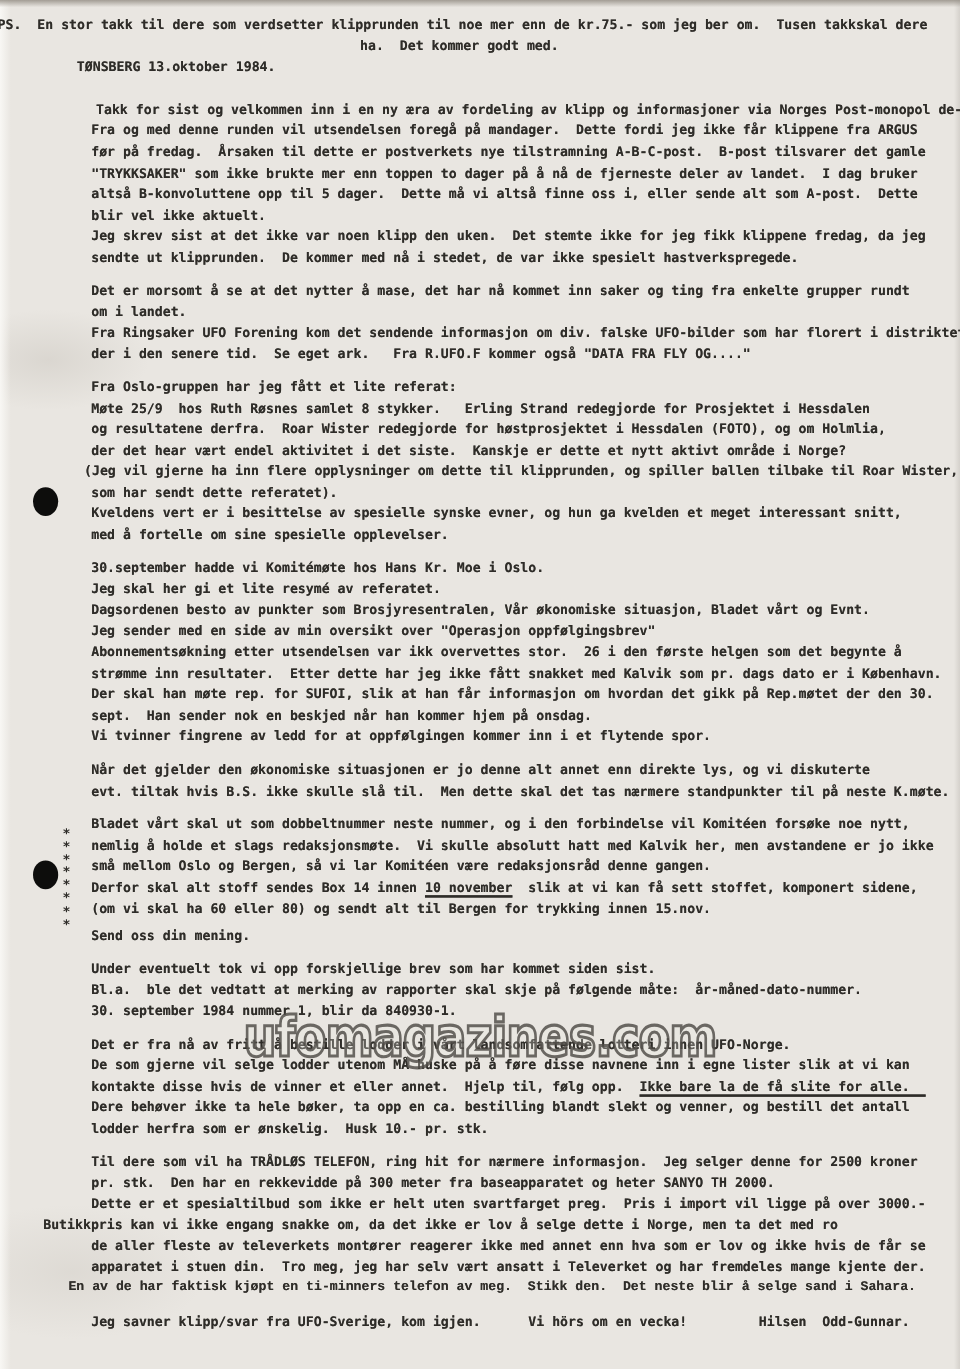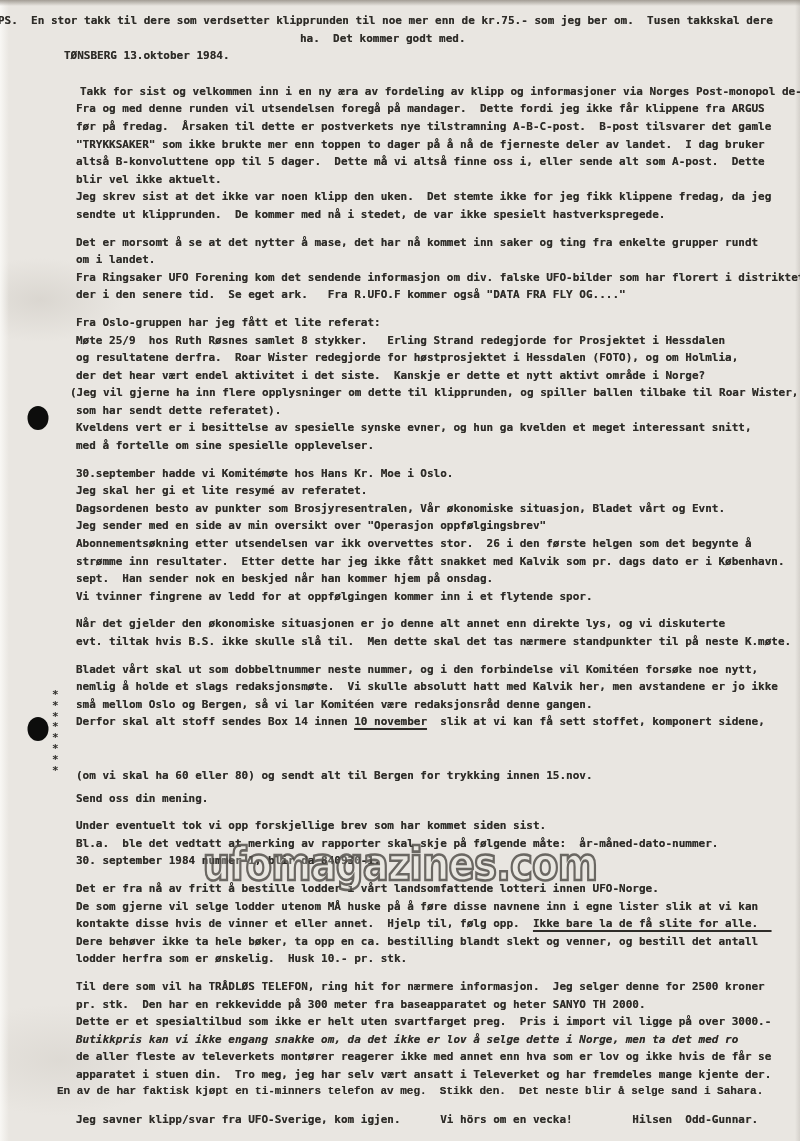--- a/index.html
+++ b/index.html
@@ -84,54 +84,55 @@
         <div class="line" style="margin-left: 76px;"><span>Kveldens vert er i besittelse av spesielle synske evner, og hun ga kvelden et meget interessant snitt,</span></div>
         <div class="line" style="margin-left: 76px;"><span>med å fortelle om sine spesielle opplevelser.</span></div>
       </div>
       <div class="para" style="margin-top: 10px;">
         <div class="line" style="margin-left: 76px;"><span>30.september hadde vi Komitémøte hos Hans Kr. Moe i Oslo.</span></div>
         <div class="line" style="margin-left: 76px;"><span>Jeg skal her gi et lite resymé av referatet.</span></div>
         <div class="line" style="margin-left: 76px;"><span>Dagsordenen besto av punkter som Brosjyresentralen, Vår økonomiske situasjon, Bladet vårt og Evnt.</span></div>
         <div class="line" style="margin-left: 76px;"><span>Jeg sender med en side av min oversikt over "Operasjon oppfølgingsbrev"</span></div>
         <div class="line" style="margin-left: 76px;"><span>Abonnementsøkning etter utsendelsen var ikk overvettes stor.  26 i den første helgen som det begynte å</span></div>
         <div class="line" style="margin-left: 76px;"><span>strømme inn resultater.  Etter dette har jeg ikke fått snakket med Kalvik som pr. dags dato er i København.</span></div>
+        <div class="line" style="margin-left: 76px;"><span>Der skal han møte rep. for SUFOI, slik at han får informasjon om hvordan det gikk på Rep.møtet der den 30.</span></div>
         <div class="line" style="margin-left: 76px;"><span>sept.  Han sender nok en beskjed når han kommer hjem på onsdag.</span></div>
         <div class="line" style="margin-left: 76px;"><span>Vi tvinner fingrene av ledd for at oppfølgingen kommer inn i et flytende spor.</span></div>
       </div>
       <div class="para" style="margin-top: 10px;">
         <div class="line" style="margin-left: 76px;"><span>Når det gjelder den økonomiske situasjonen er jo denne alt annet enn direkte lys, og vi diskuterte</span></div>
         <div class="line" style="margin-left: 76px;"><span>evt. tiltak hvis B.S. ikke skulle slå til.  Men dette skal det tas nærmere standpunkter til på neste K.møte.</span></div>
       </div>
       <div class="para" style="margin-top: 10px;">
         <div class="line" style="margin-left: 76px;"><span>Bladet vårt skal ut som dobbeltnummer neste nummer, og i den forbindelse vil Komitéen forsøke noe nytt,</span></div>
         <div class="line" style="margin-left: 76px;"><span>nemlig å holde et slags redaksjonsmøte.  Vi skulle absolutt hatt med Kalvik her, men avstandene er jo ikke</span></div>
         <div class="line" style="margin-left: 76px;"><span>små mellom Oslo og Bergen, så vi lar Komitéen være redaksjonsråd denne gangen.</span></div>
         <div class="line" style="margin-left: 76px;"><span>Derfor skal alt stoff sendes Box 14 innen </span><span class="u">10 november</span><span>  slik at vi kan få sett stoffet, komponert sidene,</span></div>
-        <div class="line" style="margin-left: 76px; margin-top: 36px;"><span>(om vi skal ha 60 eller 80) og sendt alt til Bergen for trykking innen 15.nov.</span></div>
+        <div class="line" style="margin-left: 76px;"><span>(om vi skal ha 60 eller 80) og sendt alt til Bergen for trykking innen 15.nov.</span></div>
       </div>
       <div class="para" style="margin-top: 5px;">
         <div class="line" style="margin-left: 76px;"><span>Send oss din mening.</span></div>
       </div>
       <div class="para" style="margin-top: 10px;">
         <div class="line" style="margin-left: 76px;"><span>Under eventuelt tok vi opp forskjellige brev som har kommet siden sist.</span></div>
         <div class="line" style="margin-left: 76px;"><span>Bl.a.  ble det vedtatt at merking av rapporter skal skje på følgende måte:  år-måned-dato-nummer.</span></div>
         <div class="line" style="margin-left: 76px;"><span>30. september 1984 nummer 1, blir da 840930-1.</span></div>
       </div>
       <div class="para" style="margin-top: 10px;">
         <div class="line" style="margin-left: 76px;"><span>Det er fra nå av fritt å bestille lodder i vårt landsomfattende lotteri innen UFO-Norge.</span></div>
         <div class="line" style="margin-left: 76px;"><span>De som gjerne vil selge lodder utenom MÅ huske på å føre disse navnene inn i egne lister slik at vi kan</span></div>
         <div class="line" style="margin-left: 76px;"><span>kontakte disse hvis de vinner et eller annet.  Hjelp til, følg opp.  </span><span class="u">Ikke bare la de få slite for alle.  </span></div>
         <div class="line" style="margin-left: 76px;"><span>Dere behøver ikke ta hele bøker, ta opp en ca. bestilling blandt slekt og venner, og bestill det antall</span></div>
         <div class="line" style="margin-left: 76px;"><span>lodder herfra som er ønskelig.  Husk 10.- pr. stk.</span></div>
       </div>
       <div class="para" style="margin-top: 10px;">
         <div class="line" style="margin-left: 76px;"><span>Til dere som vil ha TRÅDLØS TELEFON, ring hit for nærmere informasjon.  Jeg selger denne for 2500 kroner</span></div>
         <div class="line" style="margin-left: 76px;"><span>pr. stk.  Den har en rekkevidde på 300 meter fra baseapparatet og heter SANYO TH 2000.</span></div>
         <div class="line" style="margin-left: 76px;"><span>Dette er et spesialtilbud som ikke er helt uten svartfarget preg.  Pris i import vil ligge på over 3000.-</span></div>
-        <div class="line" style="margin-left: 76px; font-style: italic;"><span>Butikkpris kan vi ikke engang snakke om, da det ikke er lov å selge dette i Norge, men ta det med ro</span></div>
+        <div class="line" style="margin-left: 36px;"><span>Butikkpris kan vi ikke engang snakke om, da det ikke er lov å selge dette i Norge, men ta det med ro</span></div>
         <div class="line" style="margin-left: 76px;"><span>de aller fleste av televerkets montører reagerer ikke med annet enn hva som er lov og ikke hvis de får se</span></div>
         <div class="line" style="margin-left: 76px;"><span>apparatet i stuen din.  Tro meg, jeg har selv vært ansatt i Televerket og har fremdeles mange kjente der.</span></div>
         <div class="line" style="margin-left: 57px; font-family: Liberation Mono, monospace;"><span>En av de har faktisk kjøpt en ti-minners telefon av meg.  Stikk den.  Det neste blir å selge sand i Sahara.</span></div>
       </div>
       <div class="para" style="margin-top: 10px;">
         <div class="line" style="margin-left: 76px;"><span>Jeg savner klipp/svar fra UFO-Sverige, kom igjen.      Vi hörs om en vecka!         Hilsen  Odd-Gunnar.</span></div>
       </div>
     </div>
   <div class="watermark">ufomagazines.com</div>
 <div class="hole" style="left: 38px; top: 418px;"></div>

